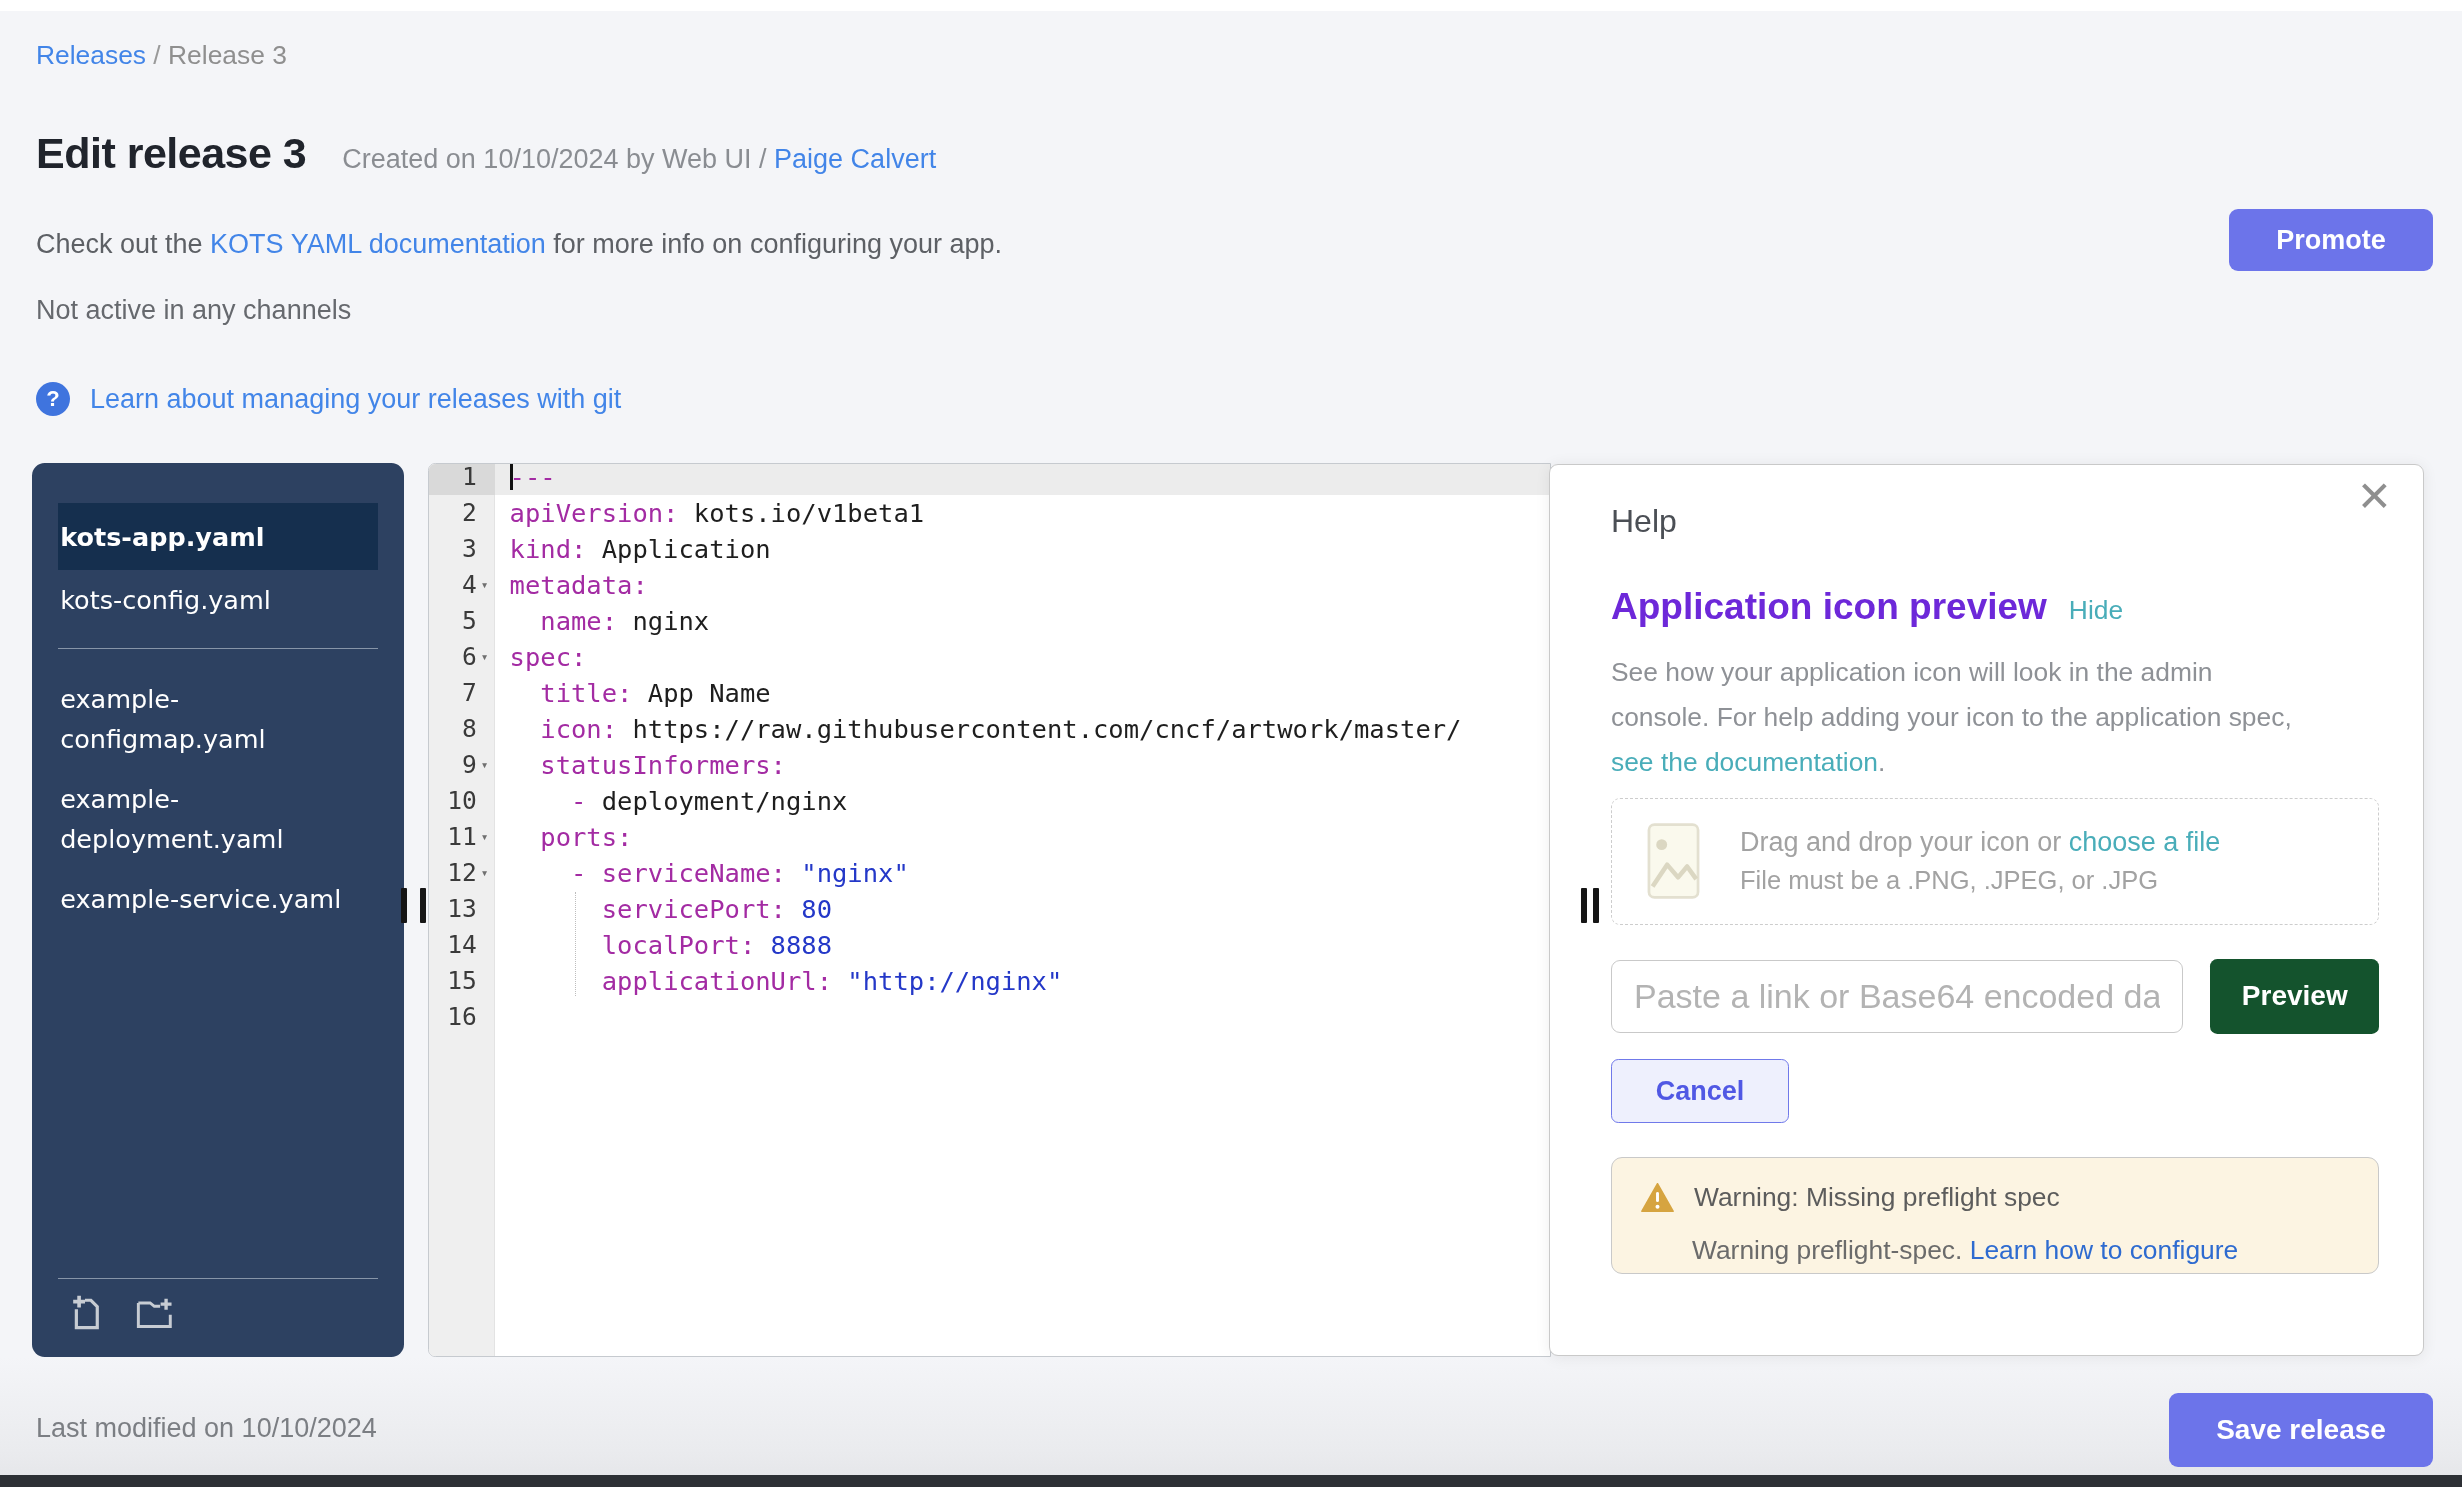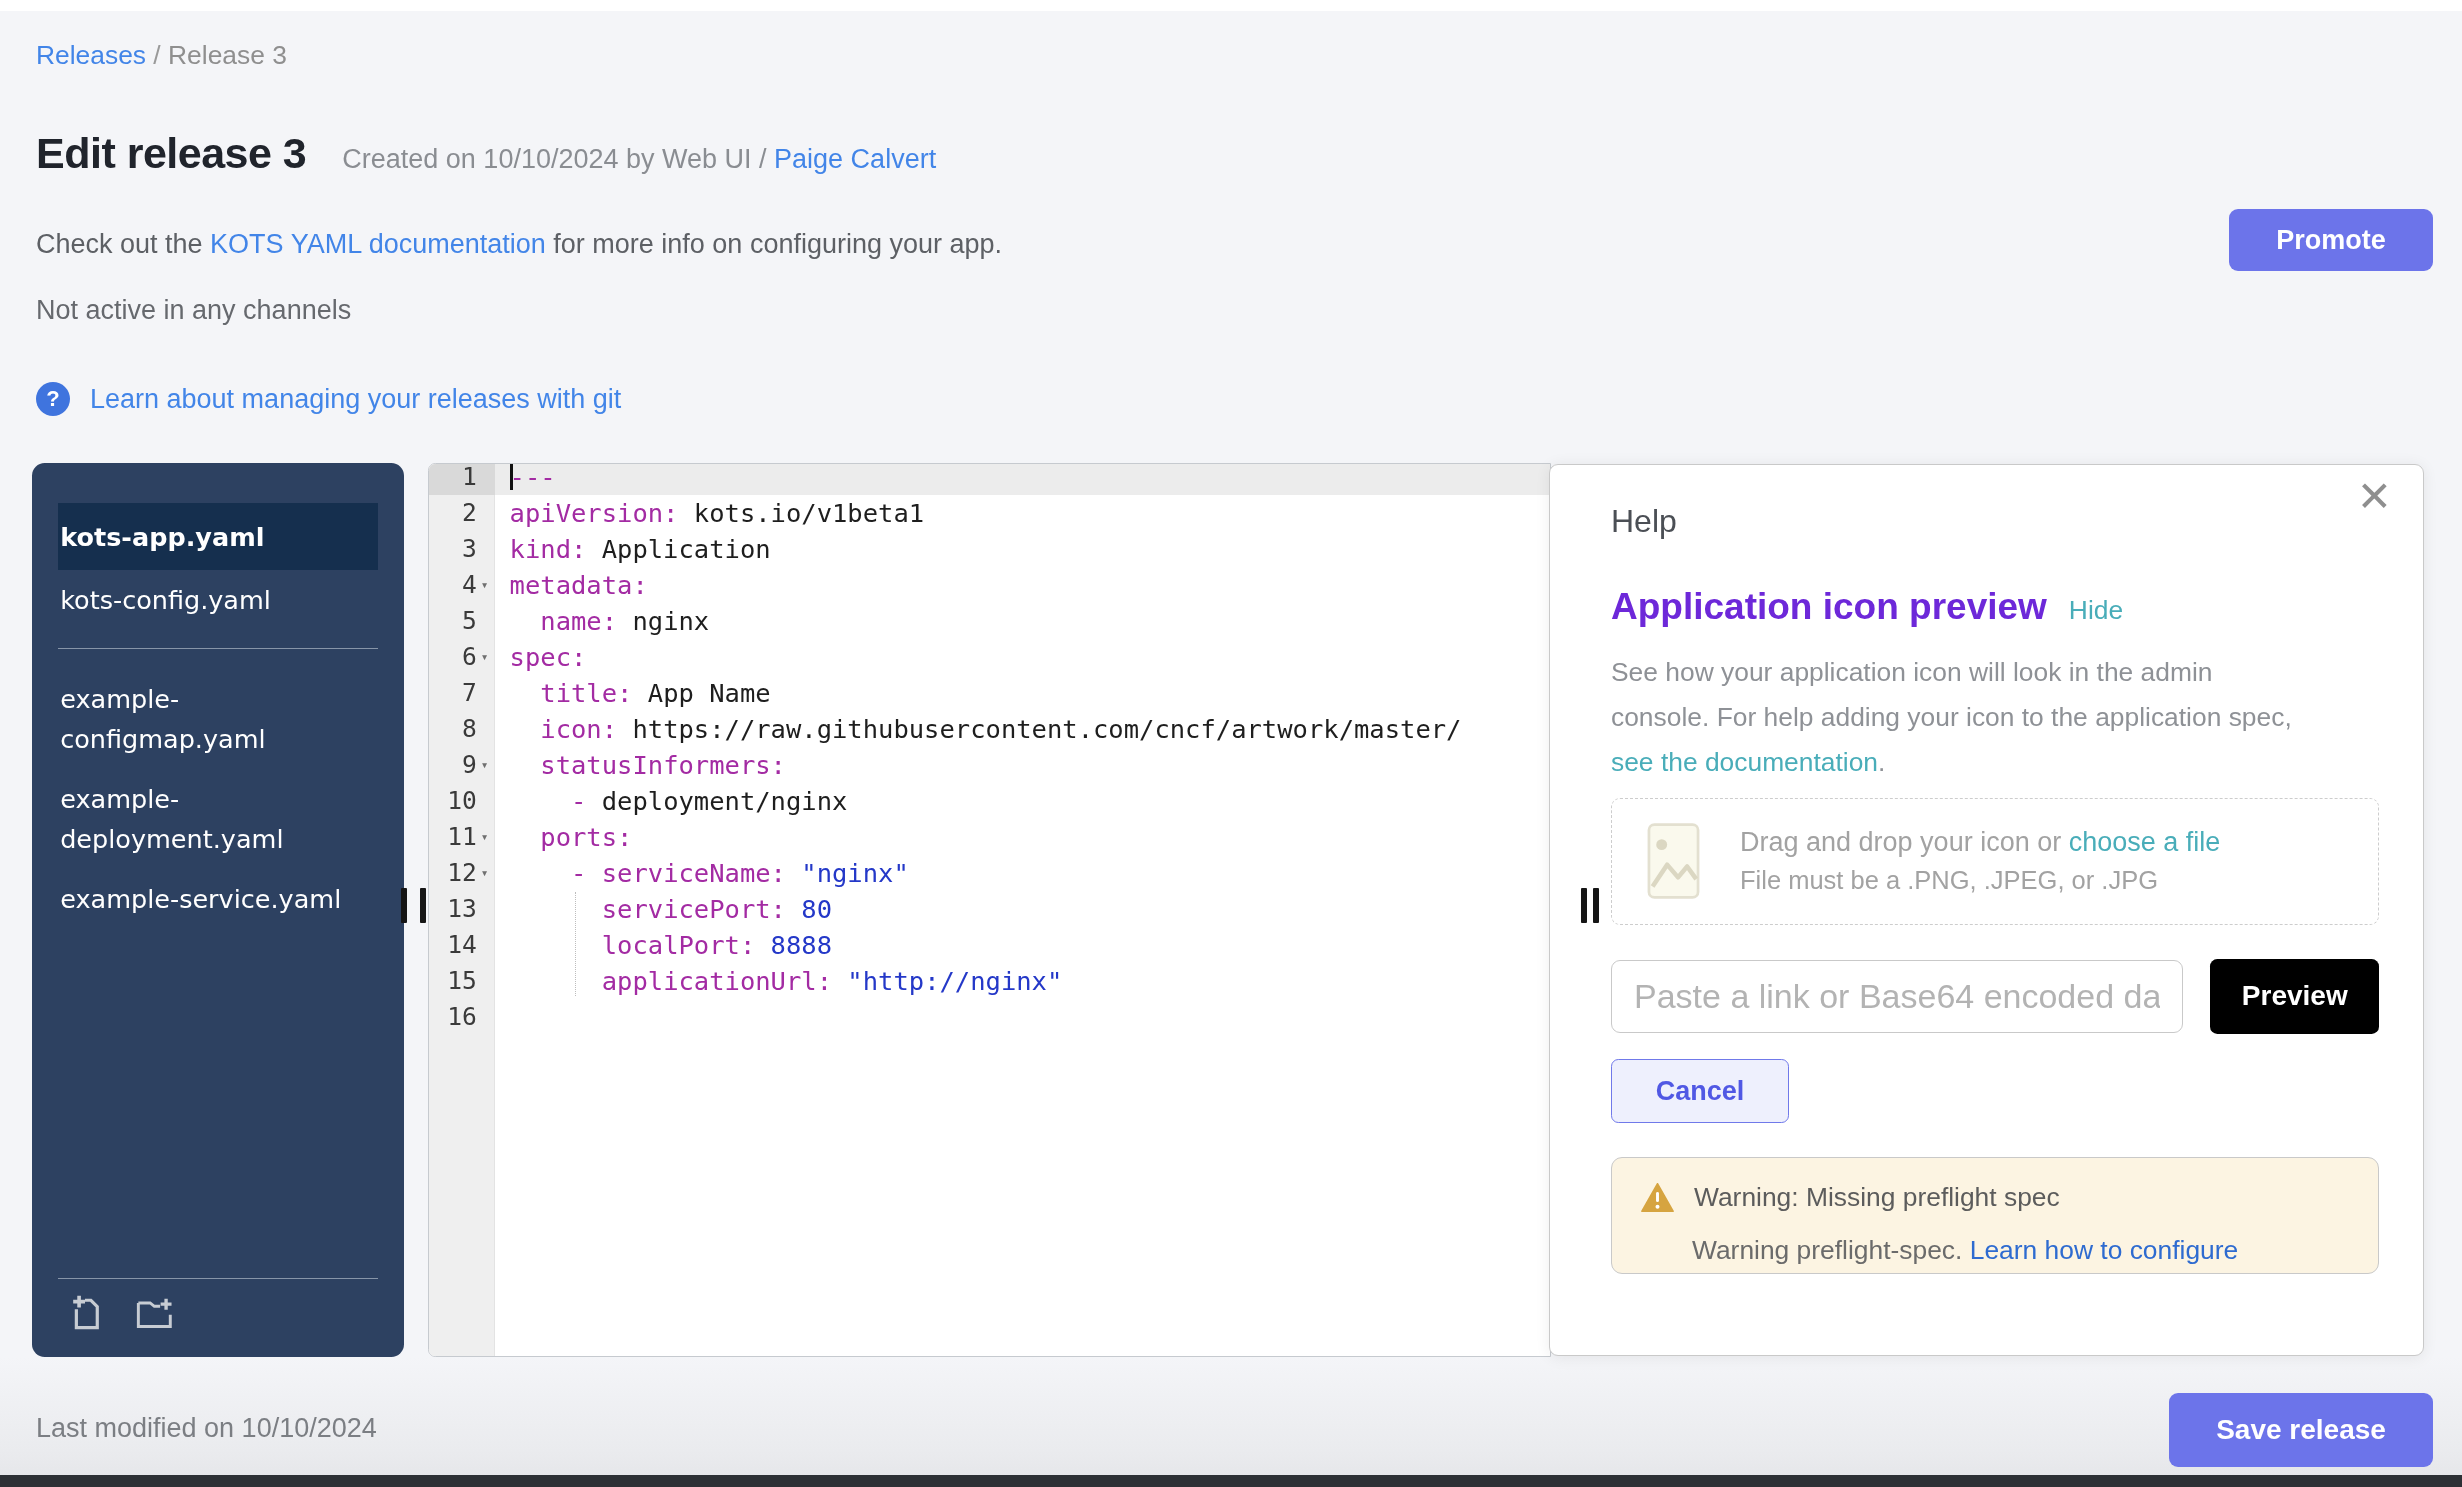--- a/index.html
+++ b/index.html
@@ -103,21 +103,21 @@
   .dropzone { margin-top:12.7px; width:100%; height:127px;
     border:1.8px dashed #cdcdcd; border-radius:9px;
     display:flex; align-items:center; padding-left:35px; gap:40px; cursor:pointer; }
   .dz-line1 { font-size:27px; color:#a2a2a2; }
   .dz-line2 { font-size:25.5px; color:#a2a2a2; margin-top:8.2px; }
 
   .input-row { margin-top:34px; display:flex; align-items:center; gap:27px; }
   .icon-input { width:574px; height:73px; border:1.8px solid #c9c9c9; border-radius:9px;
     font-size:34px; color:#444; padding:8px 22px; font-family:inherit; outline:none; background:#fff; }
   .icon-input::placeholder { color:#b3b3b3; }
-  .preview-btn { width:169px; height:75px; background:#000000; border:none; border-radius:7.3px;
+  .preview-btn { width:169px; height:75px; background:#14532d; border:none; border-radius:7.3px;
     color:#fff; font-size:28px; font-weight:700; cursor:pointer; font-family:inherit; }
   .cancel-btn { margin-top:25.5px; width:178px; height:64px; background:#eef0fd;
     border:1.8px solid #7079ea; border-radius:7.3px; color:#5058e4;
     font-size:27px; font-weight:700; cursor:pointer; font-family:inherit; display:block; }
 
   .warning-box { margin-top:34px; width:100%; height:117px; background:#fcf4e2;
     border:0.9px solid #c9c9c9; border-radius:11px; padding:24px 0 0 29px; overflow:hidden; }
   .warn-row { display:flex; align-items:center; gap:20px; }
   .warn-title { font-size:26.4px; color:#5c5c5c; }
   .warn-line2 { margin-top:22px; margin-left:51px; font-size:26.4px; color:#6b6b6b; }

